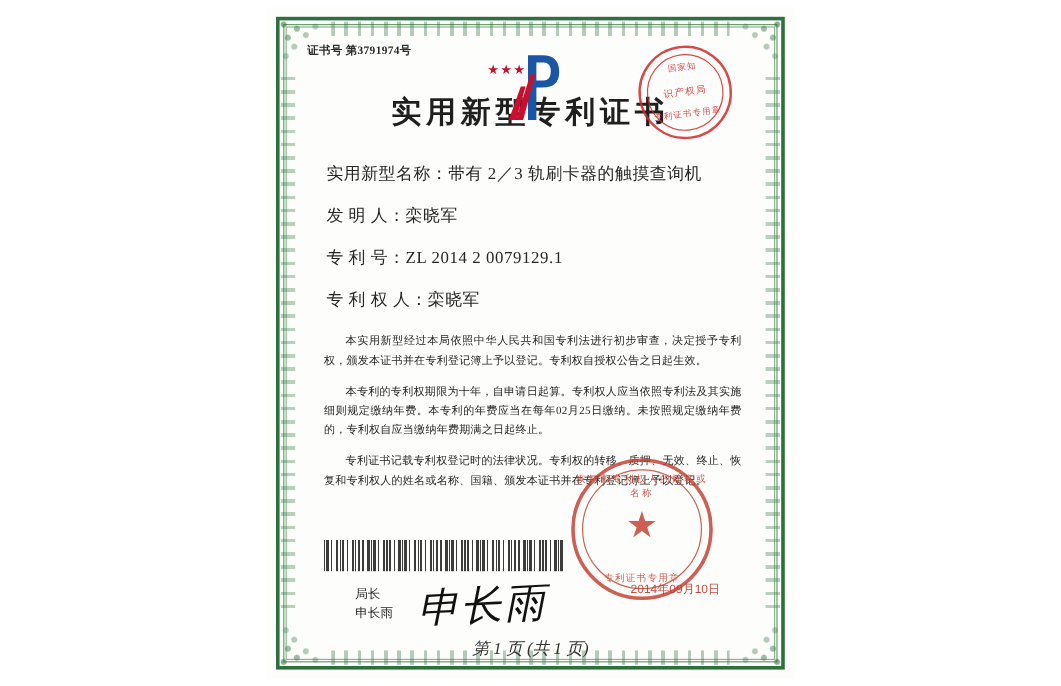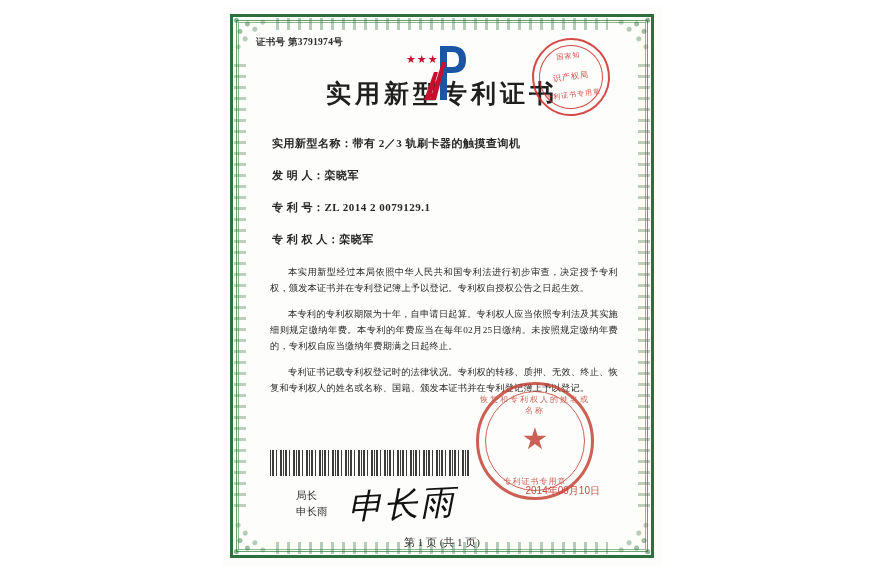--- a/index.html
+++ b/index.html
@@ -156,25 +156,24 @@
     font-size: 25px;
     font-weight: bold;
     color: #1f1f1f;
     letter-spacing: 4px;
   }
   .fields {
     margin-top: 26px;
     padding-left: 16px;
   }
   .field-row {
-    font-size: 11px;
+    font-size: 14px;
     color: #262626;
     margin-bottom: 17px;
     letter-spacing: 0.5px;
-    font-weight: bold;
   }
   .field-row .label { }
   .field-row .value { }
   .para {
     margin-top: 10px;
     padding: 0 10px 0 14px;
     font-size: 9.2px;
     line-height: 16px;
     color: #262626;
     text-align: justify;
@@ -267,22 +266,23 @@
     font-size: 10px;
     color: #c0392b;
     opacity: 0.9;
     font-family: "Liberation Sans", sans-serif;
   }
   .page-foot {
     position: absolute;
     left: 0; right: 0;
     bottom: 16px;
     text-align: center;
-    font-size: 11px;
+    font-size: 14px;
     color: #333;
+    font-style: italic;
   }
 </style>
 </head>
 <body>
 
 <div class="page">
   <div class="sheet">
 
     <div class="border-outer"></div>
     <div class="border-inner"></div>

